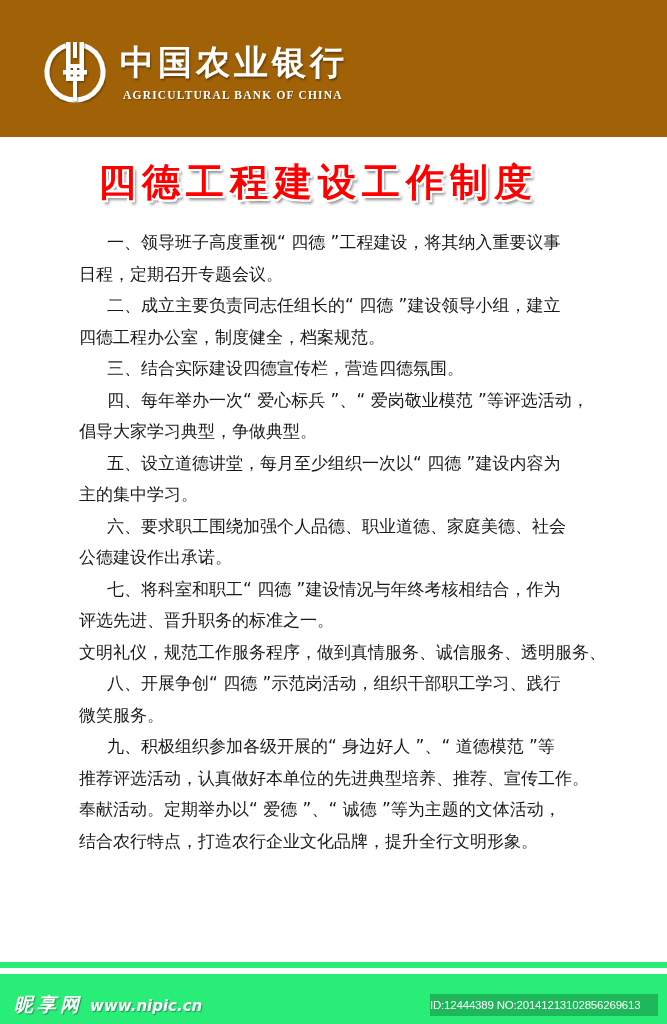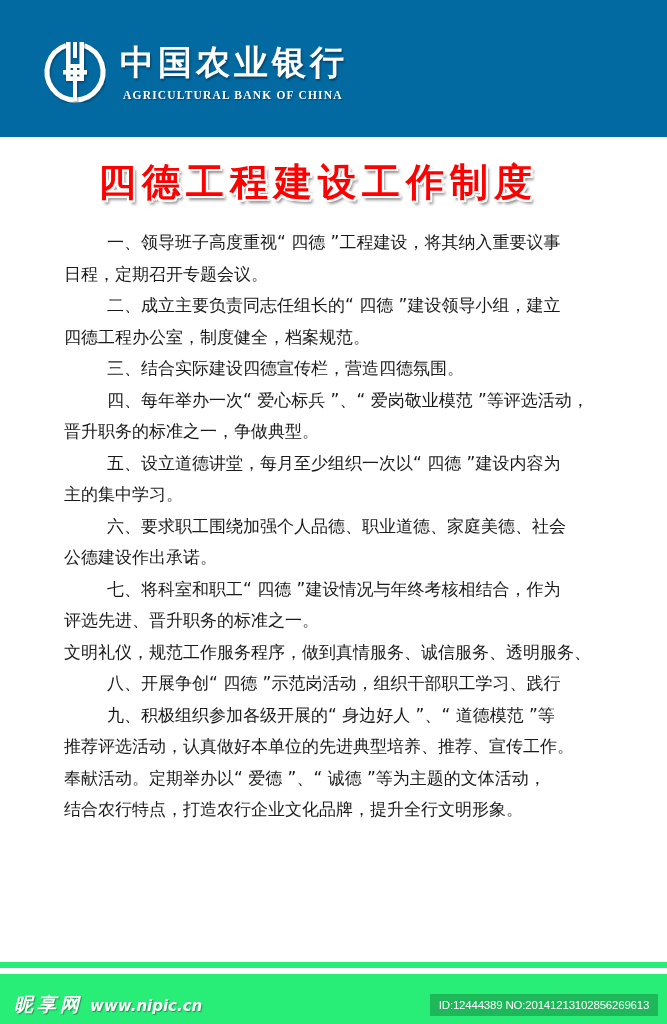--- a/index.html
+++ b/index.html
@@ -15,21 +15,21 @@
       width: 667px;
       height: 1024px;
       background: #ffffff;
     }
     
     .header {
       position: absolute;
       left: 0; top: 0;
       width: 667px;
       height: 137px;
-      background: #0369a1;
+      background: #a16207;
     }
     .logo-mark {
       position: absolute;
       left: 44px; top: 41px;
       width: 62px; height: 62px;
     }
     .logo-mark svg { width: 62px; height: 62px; display: block; }
     .brand-cn {
       position: absolute;
       left: 120px; top: 40px;
@@ -86,20 +86,21 @@
     .para {
       text-indent: 43px;
       text-align: justify;
     }
     .para .line {
       display: block;
       white-space: nowrap;
     }
     .para .line.cont {
       text-indent: 0;
+      margin-left: 15px;
     }
     
     .footer-stripe {
       position: absolute;
       left: 0; top: 962px;
       width: 667px; height: 6px;
       background: #28ed77;
     }
     .footer-band {
       position: absolute;
@@ -131,21 +132,21 @@
     }
     .id-badge {
       position: absolute;
       left: 430px; top: 994px;
       width: 228px; height: 22px;
       background: #1eb75a;
       color: #ffffff;
       font-family: "Liberation Sans", "DejaVu Sans", sans-serif;
       font-size: 11.5px;
       line-height: 22px;
-      text-align: center;
+      text-align: left;
       white-space: nowrap;
       letter-spacing: -0.2px;
     }
   </style>
 </head>
 <body>
 
 <div class="page">
 
   <div class="header">
@@ -187,37 +188,38 @@
     </p>
     <p class="para">
       <span class="line">二、成立主要负责同志任组长的“ 四德 ”建设领导小组，建立</span>
       <span class="line cont" style="text-indent:0">四德工程办公室，制度健全，档案规范。</span>
     </p>
     <p class="para">
       <span class="line">三、结合实际建设四德宣传栏，营造四德氛围。</span>
     </p>
     <p class="para">
       <span class="line">四、每年举办一次“ 爱心标兵 ”、“ 爱岗敬业模范 ”等评选活动，</span>
-      <span class="line cont" style="text-indent:0">晋升职务的标准之一，争做典型。</span>
+      <span class="line cont" style="text-indent:0">倡导大家学习典型，争做典型。</span>
     </p>
     <p class="para">
       <span class="line">五、设立道德讲堂，每月至少组织一次以“ 四德 ”建设内容为</span>
       <span class="line cont" style="text-indent:0">主的集中学习。</span>
     </p>
     <p class="para">
       <span class="line">六、要求职工围绕加强个人品德、职业道德、家庭美德、社会</span>
       <span class="line cont" style="text-indent:0">公德建设作出承诺。</span>
     </p>
     <p class="para">
       <span class="line">七、将科室和职工“ 四德 ”建设情况与年终考核相结合，作为</span>
       <span class="line cont" style="text-indent:0">评选先进、晋升职务的标准之一。</span>
     </p>
     <p class="para">
       <span class="line cont" style="text-indent:0">文明礼仪，规范工作服务程序，做到真情服务、诚信服务、透明服务、</span>
       <span class="line">八、开展争创“ 四德 ”示范岗活动，组织干部职工学习、践行</span>
+      <span class="line cont" style="text-indent:0">微笑服务。</span>
     </p>
     <p class="para">
       <span class="line">九、积极组织参加各级开展的“ 身边好人 ”、“ 道德模范 ”等</span>
       <span class="line cont" style="text-indent:0">推荐评选活动，认真做好本单位的先进典型培养、推荐、宣传工作。</span>
     </p>
     <p class="para">
       <span class="line cont" style="text-indent:0">奉献活动。定期举办以“ 爱德 ”、“ 诚德 ”等为主题的文体活动，</span>
       <span class="line cont" style="text-indent:0">结合农行特点，打造农行企业文化品牌，提升全行文明形象。</span>
     </p>
   </div>

